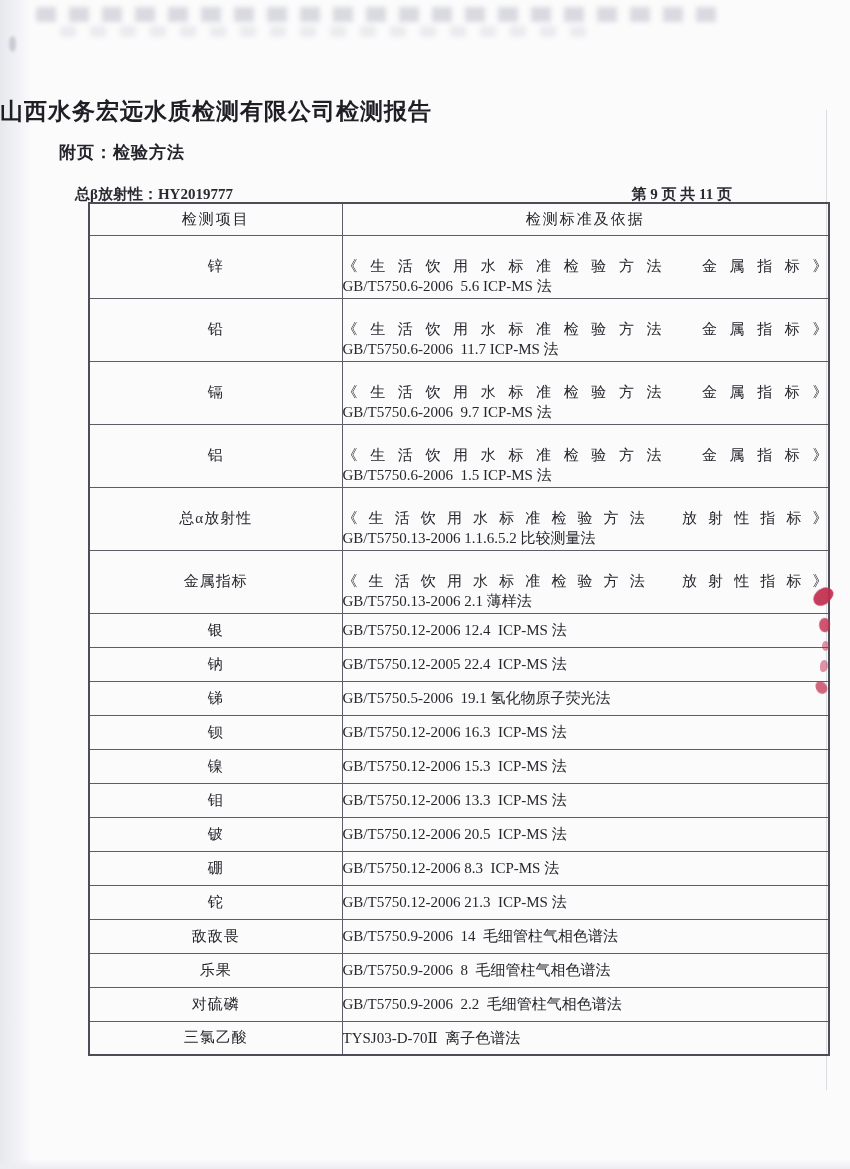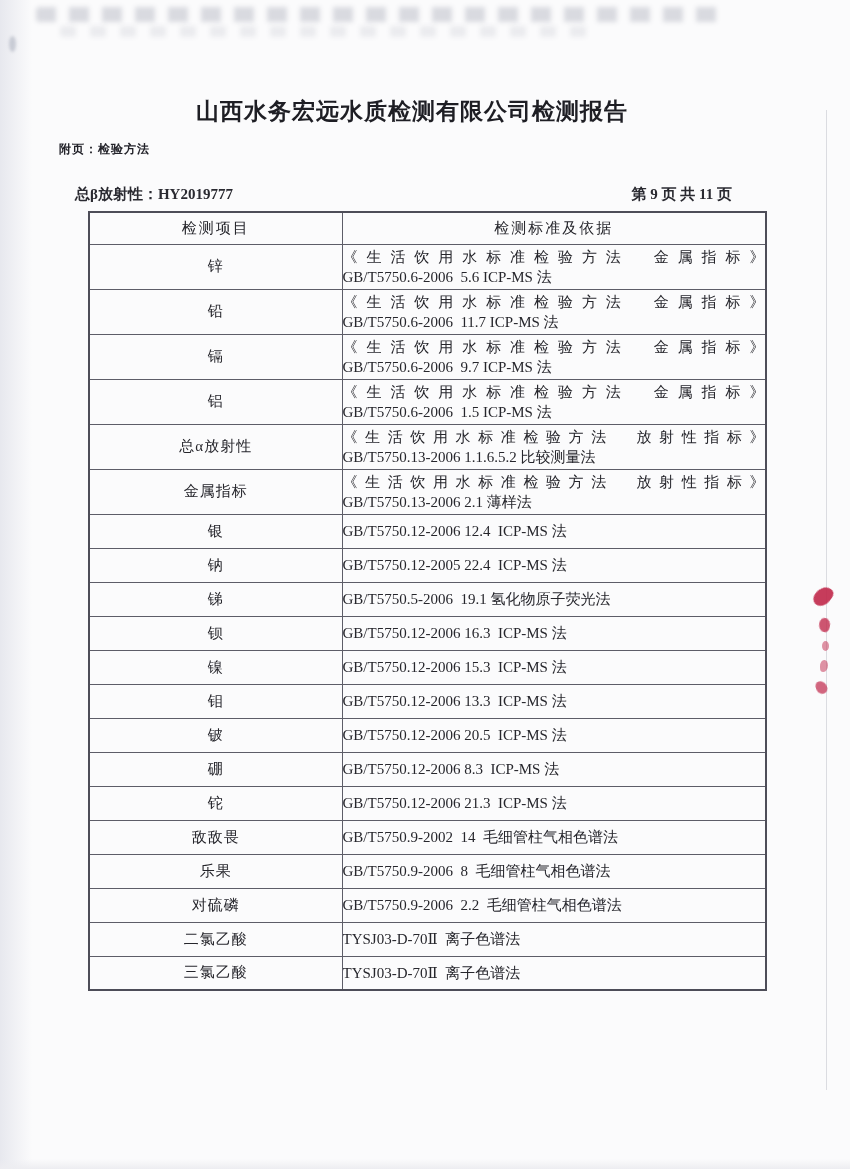--- a/index.html
+++ b/index.html
@@ -26,47 +26,47 @@
   .bleed-2{left:60px;top:26px;width:540px;height:11px;
     background:repeating-linear-gradient(90deg,rgba(88,94,118,.4) 0 16px,rgba(88,94,118,0) 16px 30px);opacity:.25;}
   
   .stamp-frag{position:absolute;filter:blur(.6px);}
   .f1{left:815px;top:586px;width:16px;height:21px;border-radius:60% 30% 55% 40%;transform:rotate(35deg);opacity:.92;}
   .f2{left:819px;top:618px;width:11px;height:14px;border-radius:45% 55% 40% 60%;transform:rotate(12deg);opacity:.8;}
   .f3{left:822px;top:641px;width:7px;height:10px;border-radius:50%;opacity:.5;}
   .f4{left:820px;top:660px;width:8px;height:12px;border-radius:55% 45% 60% 40%;opacity:.5;}
   .f5{left:816px;top:681px;width:11px;height:13px;border-radius:40% 60% 45% 55%;transform:rotate(-18deg);opacity:.72;}
   
-  .title{position:absolute;left:0;top:96px;width:824px;text-align:center;
+  .title{position:absolute;left:0;top:96px;width:824px;
     font-size:23px;font-weight:bold;letter-spacing:1px;
     font-family:"Liberation Sans","DejaVu Sans",sans-serif;color:#1e1e24;}
-  .subtitle{position:absolute;left:59px;top:141px;font-size:12px;font-weight:bold;
+  .subtitle{position:absolute;left:59px;top:141px;font-size:17px;font-weight:bold;
     font-family:"Liberation Sans","DejaVu Sans",sans-serif;color:#23232a;letter-spacing:1px;}
   .meta{position:absolute;left:75px;top:185px;width:657px;font-size:15px;
     font-weight:600;color:#2a2a31;}
   .meta .pageinfo{float:right;margin-left:26px;}
   
-  table.methods{position:absolute;left:88px;top:211px;width:679px;
+  table.methods{position:absolute;left:88px;top:202px;width:742px;
     border-collapse:collapse;table-layout:fixed;
     font-size:15px;color:#26262c;}
   table.methods col.c1{width:253px;}
   table.methods td,table.methods th{
     border:1.4px solid #5d5d68;padding:0;vertical-align:middle;
     font-weight:normal;overflow:hidden;}
   table.methods{border:2px solid #4d4d58;}
   tr.row-head{height:32px;}
   tr.row-head th{text-align:center;font-size:15px;letter-spacing:2px;}
   tr.row-double{height:44px;}
   tr.row-single{height:34px;}
   td.item-cell{text-align:center;letter-spacing:1px;}
   td.std-cell{padding:1px 6px 1px 9px;}
   .std-line{line-height:20px;white-space:pre;}
   .std-line.justify{white-space:normal;text-align:justify;text-align-last:justify;
     -moz-text-align-last:justify;letter-spacing:.5px;line-height:20px;}
-  tr.row-double td.std-cell{padding-top:2px;padding-bottom:2px;}
+  tr.row-double td.std-cell{padding-top:20px;padding-bottom:2px;}
 </style>
 </head>
 <body>
 
 <div class="page">
 
   <div class="edge-left"></div>
   <div class="edge-bottom"></div>
   <div class="bleed bleed-1"></div>
   <div class="bleed bleed-2"></div>
@@ -185,39 +185,33 @@
         </tr>
         <tr class="row-single">
           <td class="item-cell">铊</td>
           <td class="std-cell">
             <div class="std-line">GB/T5750.12-2006 21.3  ICP-MS 法</div>
           </td>
         </tr>
         <tr class="row-single">
           <td class="item-cell">敌敌畏</td>
           <td class="std-cell">
-            <div class="std-line">GB/T5750.9-2002  14  毛细管柱气相色谱法</div>
+            <div class="std-line">GB/T5750.9-2006  14  毛细管柱气相色谱法</div>
           </td>
         </tr>
         <tr class="row-single">
           <td class="item-cell">乐果</td>
           <td class="std-cell">
             <div class="std-line">GB/T5750.9-2006  8  毛细管柱气相色谱法</div>
           </td>
         </tr>
         <tr class="row-single">
           <td class="item-cell">对硫磷</td>
           <td class="std-cell">
             <div class="std-line">GB/T5750.9-2006  2.2  毛细管柱气相色谱法</div>
-          </td>
-        </tr>
-        <tr class="row-single">
-          <td class="item-cell">二氯乙酸</td>
-          <td class="std-cell">
-            <div class="std-line">TYSJ03-D-70Ⅱ  离子色谱法</div>
           </td>
         </tr>
         <tr class="row-single">
           <td class="item-cell">三氯乙酸</td>
           <td class="std-cell">
             <div class="std-line">TYSJ03-D-70Ⅱ  离子色谱法</div>
           </td>
         </tr>
       </tbody>
   </table>

